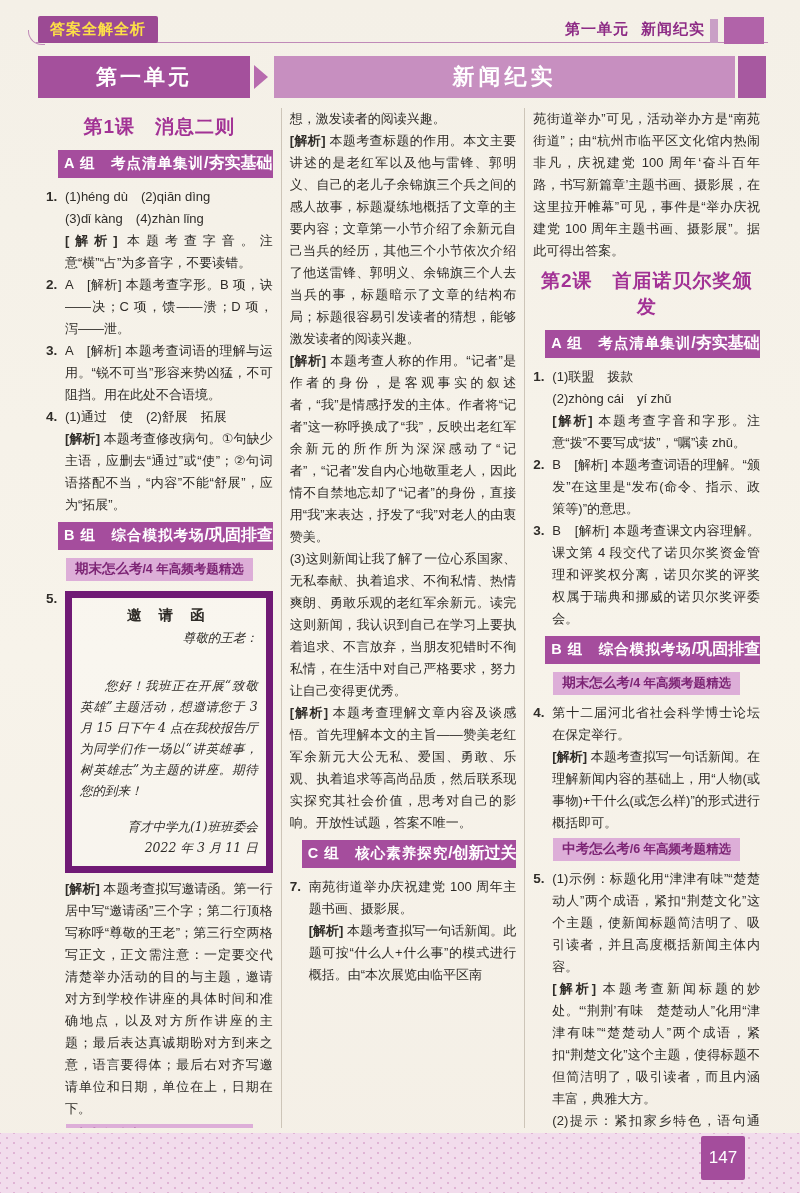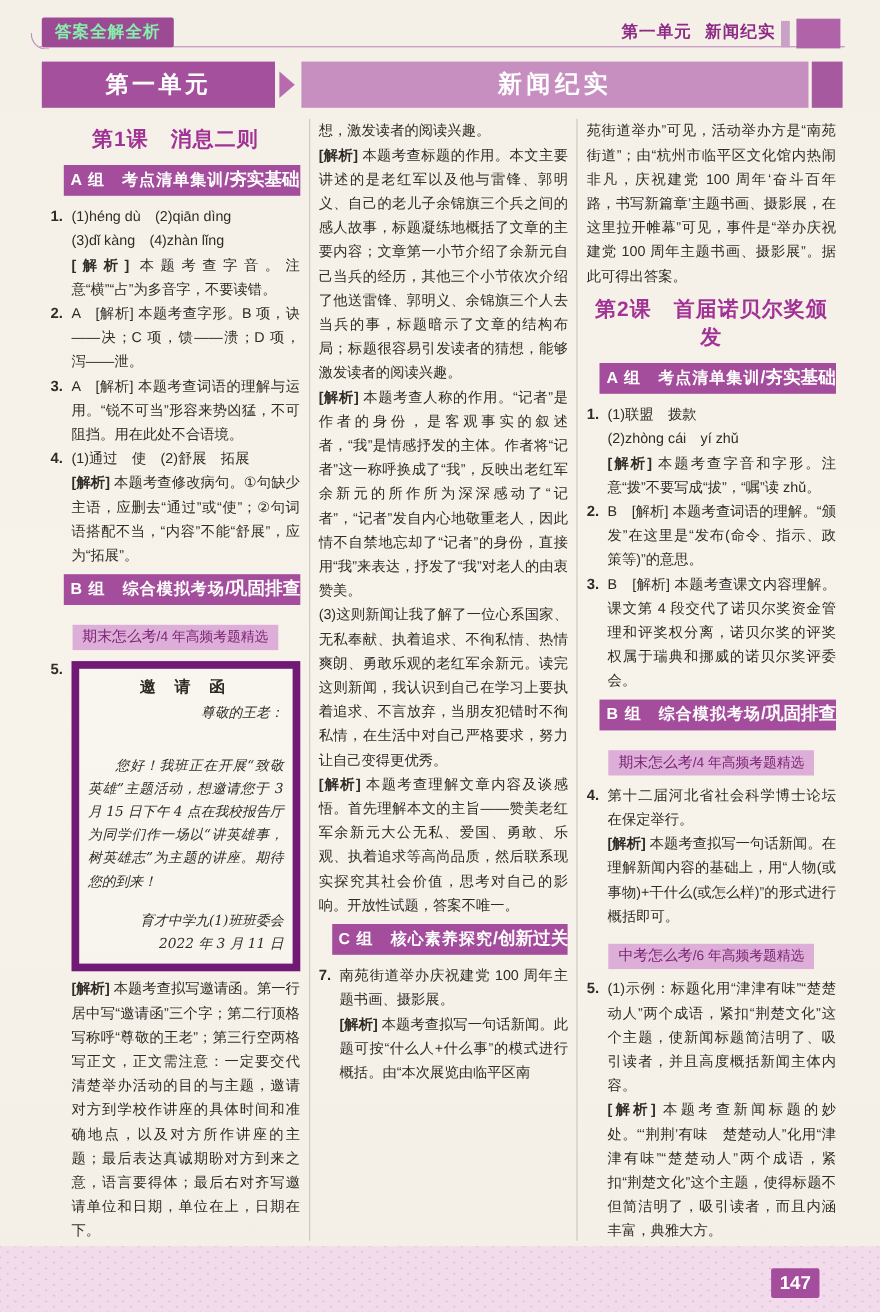--- a/index.html
+++ b/index.html
@@ -7,21 +7,21 @@
     width:800px;height:1193px;position:relative;overflow:hidden;
     background:linear-gradient(180deg,#f4f0e7 0%,#f7f3ea 55%,#f4efe6 100%);
     font-family:"Liberation Sans","DejaVu Sans",sans-serif;
     color:#2f2c28;
   }
   
   .runhead-line{position:absolute;left:36px;top:42px;width:732px;height:0;
     border-bottom:1.5px solid #c08ab8;}
   .runhead-hook{position:absolute;left:28px;top:30px;width:16px;height:14px;
     border-left:1.5px solid #c08ab8;border-bottom:1.5px solid #c08ab8;border-bottom-left-radius:14px;}
-  .brand-badge{position:absolute;left:38px;top:16px;background:#9c4a94;color:#86efac;
+  .brand-badge{position:absolute;left:38px;top:16px;background:#9c4a94;color:#fde047;
     font-size:15px;font-weight:bold;padding:4px 12px;letter-spacing:1px;border-radius:2px;}
   .runhead-right{position:absolute;right:95px;top:20px;color:#8d2b85;font-size:15px;
     font-weight:bold;letter-spacing:1px;white-space:nowrap;}
   .runhead-right .sep{display:inline-block;width:12px;}
   .sq-small{position:absolute;right:82px;top:19px;width:8px;height:24px;background:#c9a0c6;}
   .sq-big{position:absolute;right:36px;top:17px;width:40px;height:27px;background:#b163a9;}
   
   .banner{position:absolute;left:38px;top:56px;right:34px;height:42px;display:flex;align-items:stretch;}
   .banner-left{width:212px;background:#a4509c;color:#fff;font-size:21px;font-weight:bold;
     letter-spacing:3px;display:flex;align-items:center;justify-content:center;}
@@ -33,22 +33,22 @@
   
   .cols{position:absolute;left:38px;top:108px;width:730px;height:1020px;display:flex;}
   .col{flex:1;padding:0 8px;overflow:hidden;}
   .col + .col{border-left:1px solid #cdc5b8;}
   .lesson{color:#a23295;font-size:19px;font-weight:bold;text-align:center;
     letter-spacing:1px;margin:6px 0 10px;}
   .band{background:#a54d9d;color:#fff;font-weight:bold;font-size:14.5px;
     padding:3px 6px 4px;margin:6px 0 8px 12px;letter-spacing:1px;white-space:nowrap;}
   .band .band-sub{font-size:16px;letter-spacing:0;}
   .tagwrap{text-align:center;margin:4px 0 7px;}
-  .tag{display:inline-block;background:#ddaed8;color:#7c2474;font-weight:normal;
-    font-size:13.5px;padding:2px 9px 3px;margin-top:10px;}
+  .tag{display:inline-block;background:#ddaed8;color:#7c2474;font-weight:bold;
+    font-size:13.5px;padding:2px 9px 3px;}
   .tag .tag-sub{font-size:12.5px;}
   p.para{margin:0;font-size:13px;line-height:22px;text-align:justify;}
   .jiexi{font-weight:bold;}
   .item{display:flex;margin:0;}
   .item .num{flex:none;width:19px;font-weight:bold;font-size:13.5px;line-height:22px;}
   .item .itext{flex:1;min-width:0;}
   
   .letter{border:7px solid #701a75;margin:3px 0 5px;padding:6px 8px 8px;
     font-family:"DejaVu Serif","Liberation Serif",serif;font-style:italic;
     font-size:12.5px;line-height:21px;background:rgba(255,255,255,0.25);}
@@ -57,22 +57,22 @@
   .l-salut{text-align:right;}
   .l-body{text-indent:2em;text-align:justify;margin-top:27px;}
   .l-sign,.l-date{text-align:right;}
   .l-sign{margin-top:15px;}
   
   .footer{position:absolute;left:0;bottom:0;width:800px;height:60px;
     background-color:#f2dcec;
     background-image:radial-gradient(#e0b4d5 1px,transparent 1.4px),
                      radial-gradient(#e0b4d5 1px,transparent 1.4px);
     background-size:14px 10px;background-position:0 0,7px 5px;}
-  .page-badge{position:absolute;right:55px;bottom:13px;width:44px;height:27px;
-    background:#a44d9c;color:#fff;font-weight:bold;font-size:17px;
+  .page-badge{position:absolute;right:55px;bottom:13px;width:44px;height:44px;
+    background:#a44d9c;color:#fff;font-weight:normal;font-size:17px;
     display:flex;align-items:center;justify-content:center;border-radius:2px;}
 </style>
 </head>
 <body>
 
 <div class="runhead-hook"></div>
 <div class="runhead-line"></div>
 <div class="brand-badge">答案全解全析</div>
 <div class="runhead-right"><span>第一单元</span><span class="sep"></span><span>新闻纪实</span></div>
 <div class="sq-small"></div>

